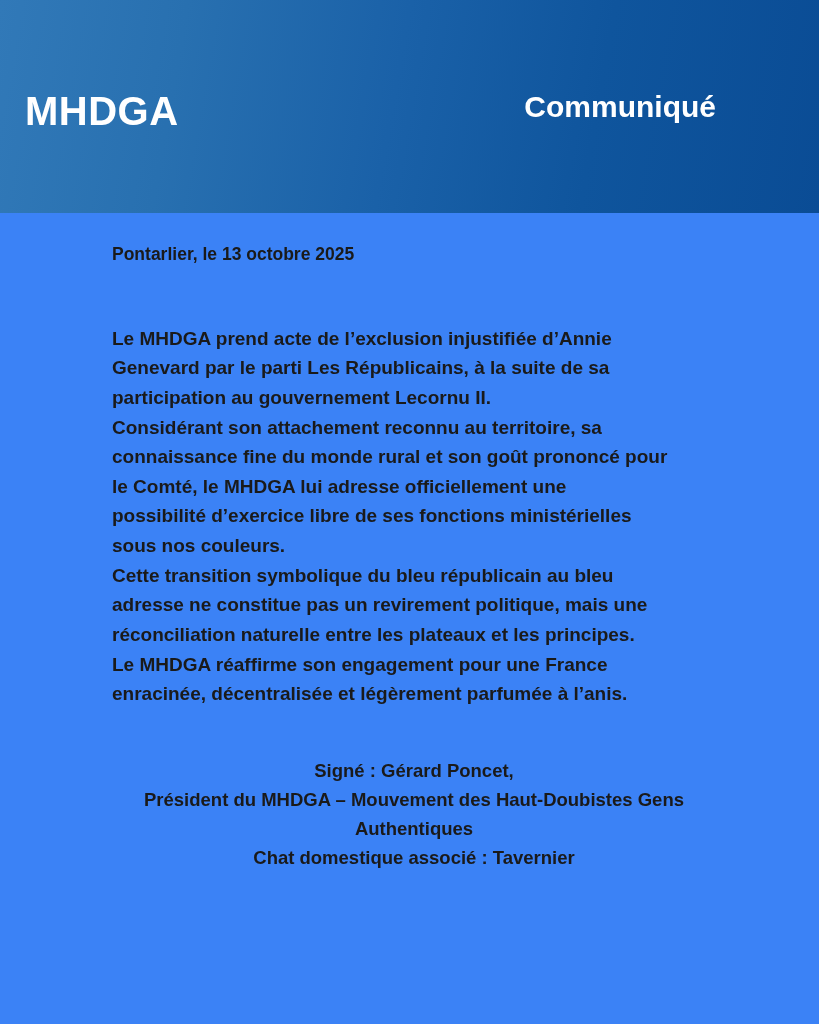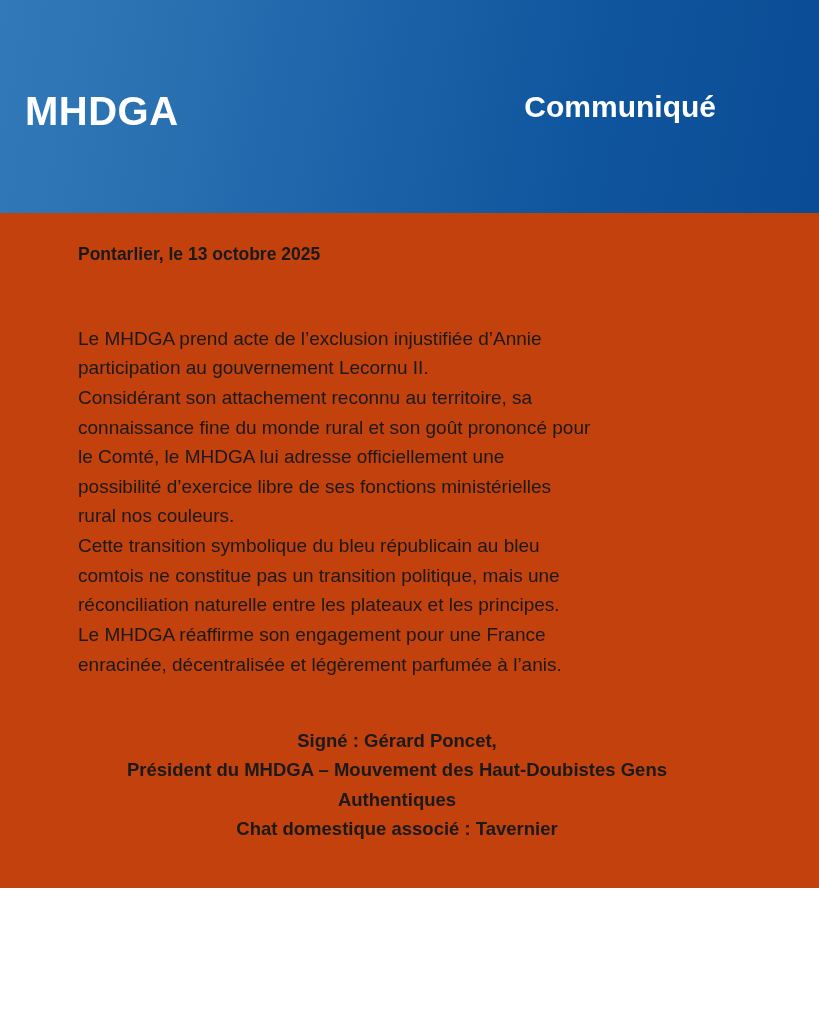--- a/index.html
+++ b/index.html
@@ -12,22 +12,22 @@
     height: 1024px;
     background: #ffffff;
     font-family: "Liberation Sans", sans-serif;
     color: #1a1a1a;
     overflow: hidden;
   }
 
   .page {
     position: relative;
     width: 819px;
-    height: 888px;
-    background: #c2410c;
+    height: 1024px;
+    background: #3b82f6;
     box-sizing: border-box;
   }
 
   
   .header-band {
     position: relative;
     width: 100%;
     height: 213px;
     background: linear-gradient(100deg, #3179b8 0%, #2870b0 22%, #1a61a8 48%, #0f559d 72%, #0a4c95 100%);
     display: flex;
@@ -54,21 +54,21 @@
     line-height: 1.28;
     white-space: nowrap;
     margin-top: 2px;
   }
   .header-title .line {
     display: block;
   }
 
   
   .content {
-    padding: 0 103px 0 78px;
+    padding: 0 103px 0 112px;
     box-sizing: border-box;
   }
 
   .dateline {
     margin-top: 30px;
     font-size: 17.5px;
     font-weight: 700;
     line-height: 1.35;
     color: #1a1a1a;
   }
@@ -79,21 +79,21 @@
     font-weight: 700;
     line-height: 1.5;
     letter-spacing: 0.15px;
     color: #1a1a1a;
     max-width: 600px;
   }
 
   .body-block {
     margin-top: 57px;
     font-size: 19px;
-    font-weight: 400;
+    font-weight: 700;
     line-height: 1.56;
     color: #1a1a1a;
   }
   .body-block .para {
     margin: 0;
   }
   .body-block .para .line {
     display: block;
   }
 
@@ -122,28 +122,29 @@
   </header>
 
   <main class="content">
 
     <p class="dateline">Pontarlier, le 13 octobre 2025</p>
 
 
     <section class="body-block">
       <p class="para">
         <span class="line">Le MHDGA prend acte de l’exclusion injustifiée d’Annie</span>
+        <span class="line">Genevard par le parti Les Républicains, à la suite de sa</span>
         <span class="line">participation au gouvernement Lecornu II.</span>
         <span class="line">Considérant son attachement reconnu au territoire, sa</span>
         <span class="line">connaissance fine du monde rural et son goût prononcé pour</span>
         <span class="line">le Comté, le MHDGA lui adresse officiellement une</span>
         <span class="line">possibilité d’exercice libre de ses fonctions ministérielles</span>
-        <span class="line">rural nos couleurs.</span>
+        <span class="line">sous nos couleurs.</span>
         <span class="line">Cette transition symbolique du bleu républicain au bleu</span>
-        <span class="line">comtois ne constitue pas un transition politique, mais une</span>
+        <span class="line">adresse ne constitue pas un revirement politique, mais une</span>
         <span class="line">réconciliation naturelle entre les plateaux et les principes.</span>
         <span class="line">Le MHDGA réaffirme son engagement pour une France</span>
         <span class="line">enracinée, décentralisée et légèrement parfumée à l’anis.</span>
       </p>
     </section>
 
     <section class="signature-block">
       <span class="line">Signé : Gérard Poncet,</span>
       <span class="line">Président du MHDGA – Mouvement des Haut-Doubistes Gens</span>
       <span class="line">Authentiques</span>

